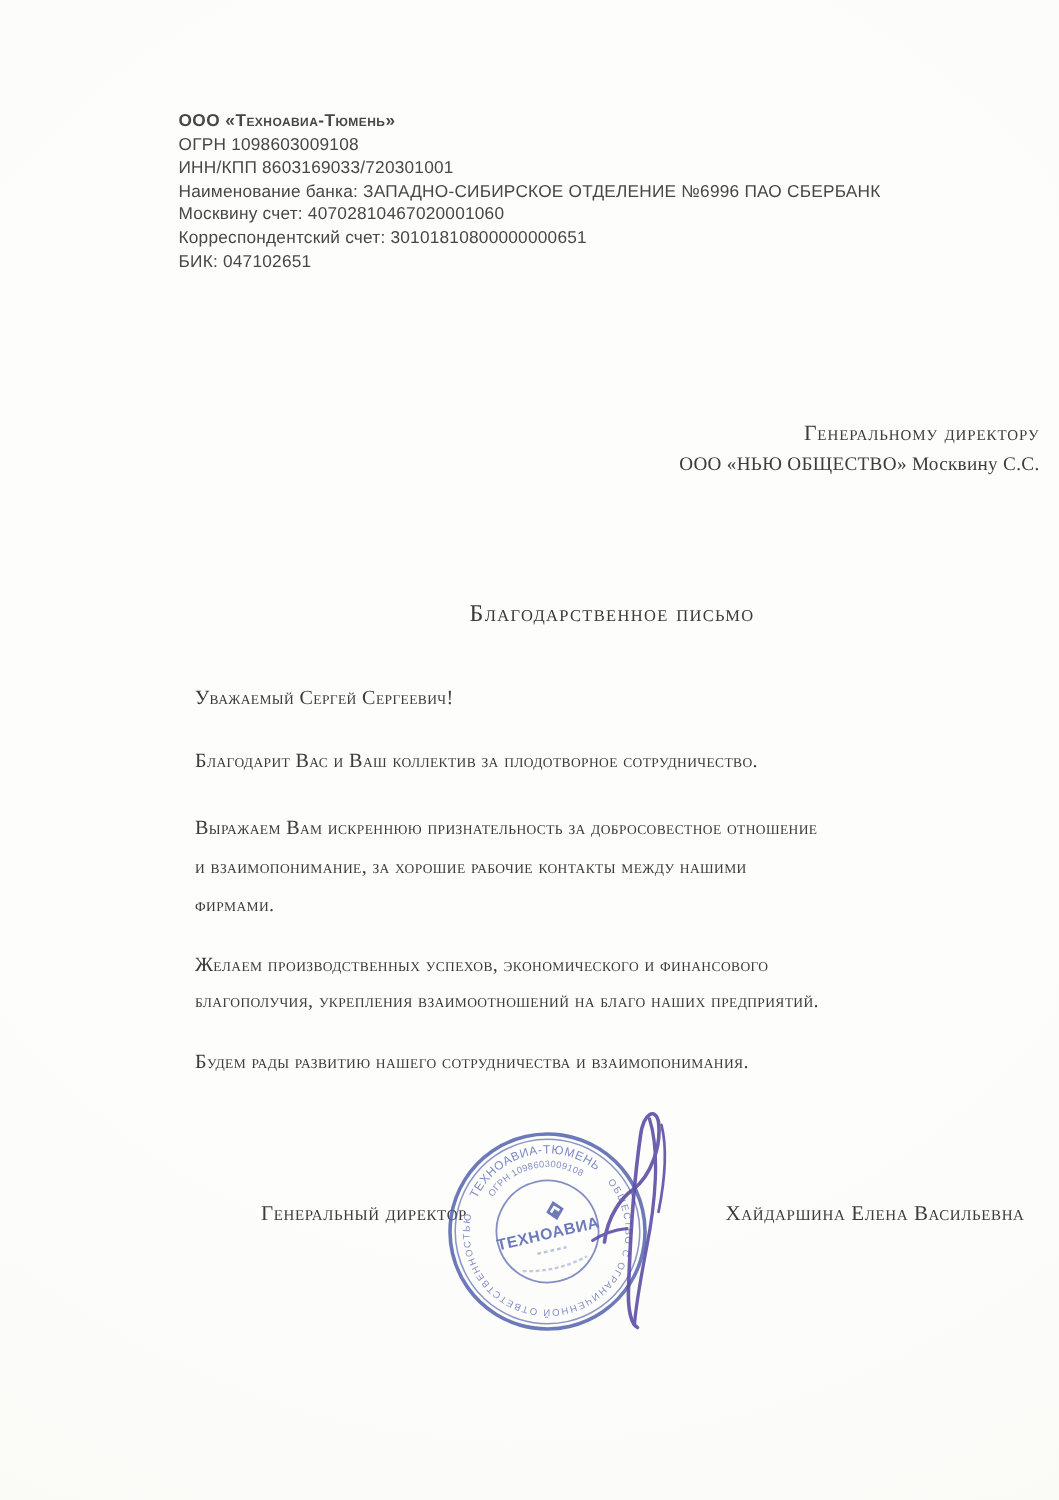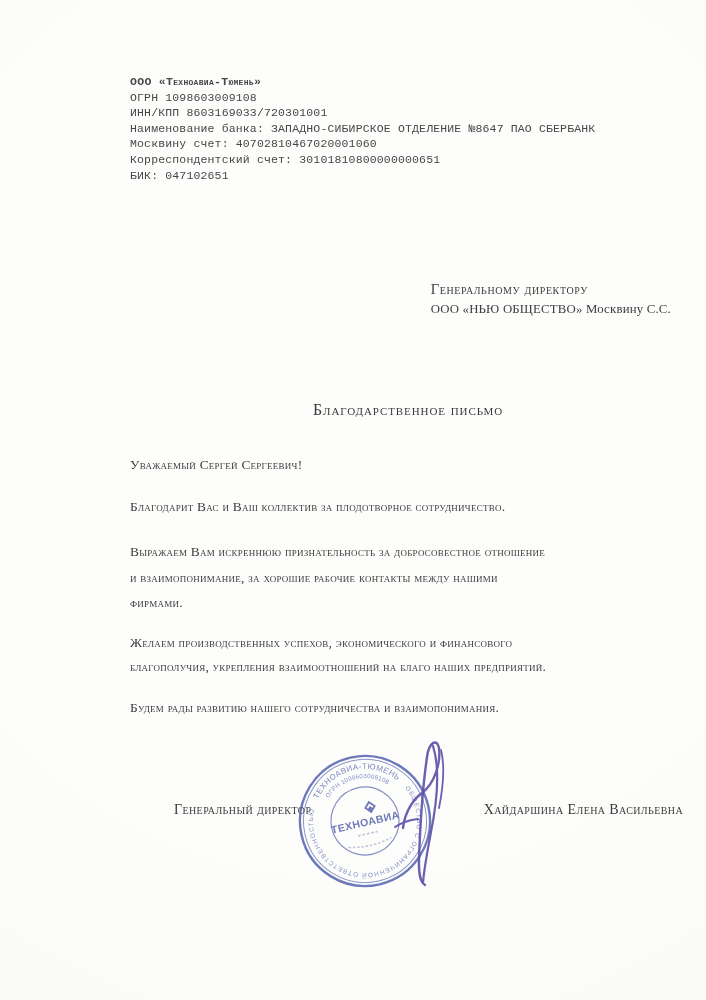--- a/index.html
+++ b/index.html
@@ -9,34 +9,34 @@
     margin:0 auto;
     background:
       radial-gradient(circle at 50% 40%, #fdfdfc 60%, #fafaf7 100%);
     overflow:hidden;
     font-family:"Liberation Serif", serif;
     color:var(--text,#3d3d3d);
   }
 
   
   .header-block{
-    position:absolute;left:130px;top:74px;
-    font-family:Liberation Mono, monospace;
+    position:absolute;left:119px;top:74px;
+    font-family:Liberation Sans, sans-serif;
     font-size:11.5px;line-height:15.6px;
     color:#474747;letter-spacing:.15px;
   }
   .company-name{
     font-variant:small-caps;
     font-weight:700;font-size:11.5px;letter-spacing:.3px;
   }
 
   
   .recipient{
-    position:absolute;right:35px;top:281px;
-    text-align:left;color:#3c3c3c;
+    position:absolute;right:13px;top:281px;
+    text-align:right;color:#3c3c3c;
   }
   .recipient-role{
     font-variant:small-caps;font-size:14.5px;letter-spacing:.6px;
   }
   .recipient-org{
     margin-top:4px;font-size:12.8px;letter-spacing:.2px;
   }
 
   
   .letter-title{
@@ -78,21 +78,21 @@
 </style>
 </head>
 <body>
 
 <div class="page">
 
   <div class="header-block">
     <div class="company-name">ООО «Техноавиа-Тюмень»</div>
     <div>ОГРН 1098603009108</div>
     <div>ИНН/КПП 8603169033/720301001</div>
-    <div>Наименование банка: ЗАПАДНО-СИБИРСКОЕ ОТДЕЛЕНИЕ №8647 ПАО СБЕРБАНК</div>
+    <div>Наименование банка: ЗАПАДНО-СИБИРСКОЕ ОТДЕЛЕНИЕ №6996 ПАО СБЕРБАНК</div>
     <div>Москвину счет: 40702810467020001060</div>
     <div>Корреспондентский счет: 30101810800000000651</div>
     <div>БИК: 047102651</div>
   </div>
 
   <div class="recipient">
     <div class="recipient-role">Генеральному директору</div>
     <div class="recipient-org">ООО «НЬЮ ОБЩЕСТВО» Москвину С.С.</div>
   </div>
 

